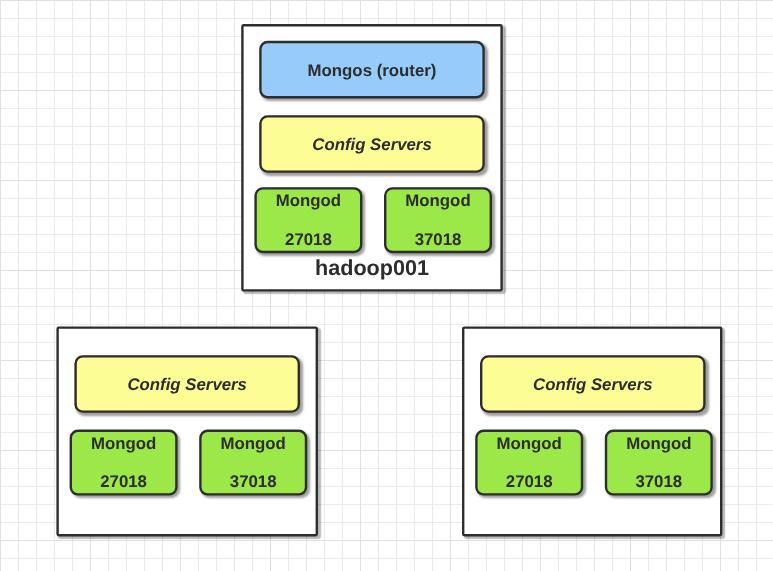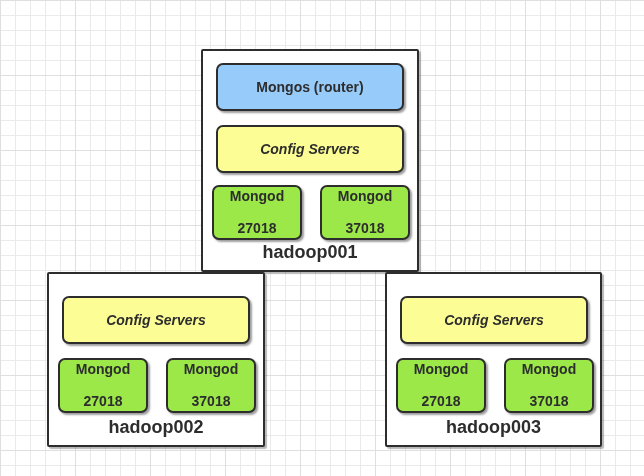--- a/index.html
+++ b/index.html
@@ -21,21 +21,21 @@
     background-size: 75px 75px, 75px 75px, 15px 15px, 15px 15px;
   }
   .group {
     position: absolute;
     box-sizing: border-box;
     background: var(--group-fill, #ffffff);
     border: 2.5px solid var(--border, #2d2d2d);
     border-radius: 2px;
     box-shadow: 2px 2px 1px rgba(0,0,0,0.28);
   }
-  #group-hadoop001 { left: 201px; top: 20px;  width: 218px; height: 223px; margin-top: 29px; }
+  #group-hadoop001 { left: 201px; top: 20px;  width: 218px; height: 223px; }
   #group-hadoop002 { left: 47px;  top: 272px; width: 218px; height: 175px; }
   #group-hadoop003 { left: 385px; top: 272px; width: 217px; height: 175px; }
 
   .shape {
     position: absolute;
     box-sizing: border-box;
     border: 2px solid var(--border, #2d2d2d);
     border-radius: 7px;
     box-shadow: 2px 2px 2px rgba(0,0,0,0.38);
     display: flex;
@@ -103,31 +103,29 @@
       <span>Config Servers</span>
     </div>
     <div class="shape mongod half-l g2-row2">
       <span>Mongod</span>
       <span>27018</span>
     </div>
     <div class="shape mongod half-r g2-row2">
       <span>Mongod</span>
       <span>37018</span>
     </div>
-    <div class="group-label">hadoop002</div>
   </div>
 
   <div class="group" id="group-hadoop003">
     <div class="shape config wide g2-row1">
       <span>Config Servers</span>
     </div>
     <div class="shape mongod half-l g2-row2">
       <span>Mongod</span>
       <span>27018</span>
     </div>
     <div class="shape mongod half-r g2-row2">
       <span>Mongod</span>
       <span>37018</span>
     </div>
-    <div class="group-label">hadoop003</div>
   </div>
 
 </div>
 
 </body></html>

